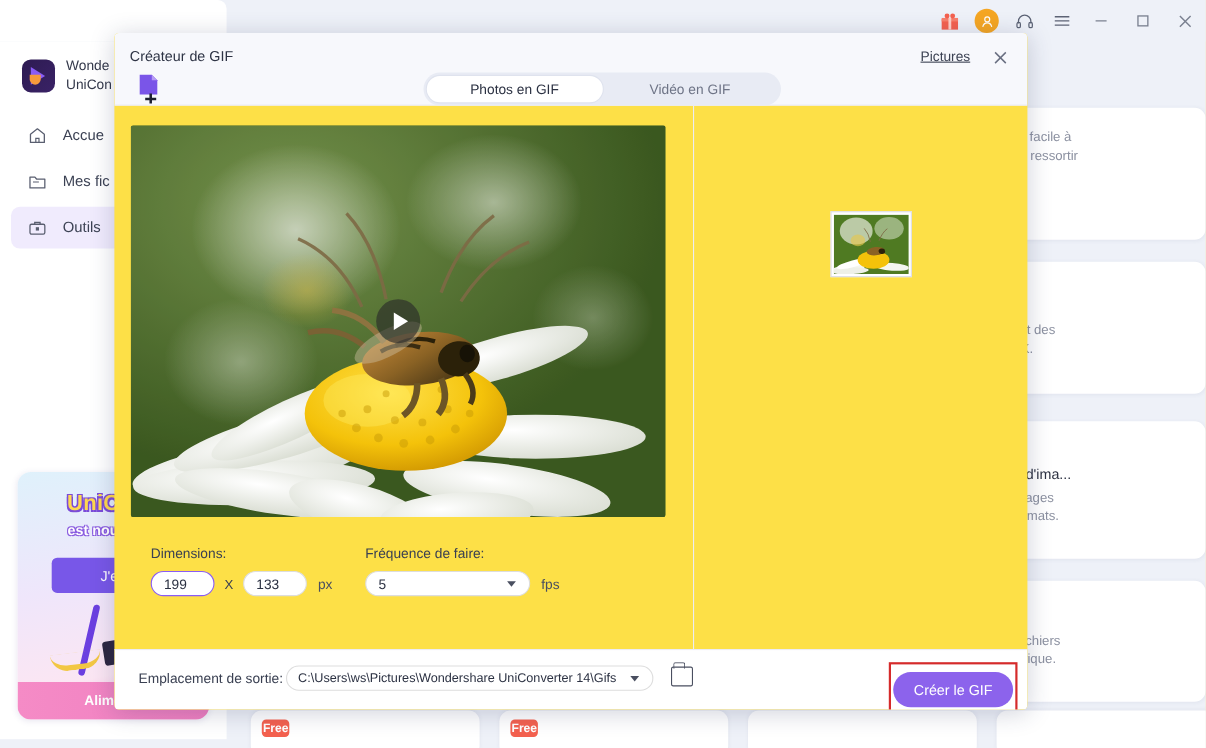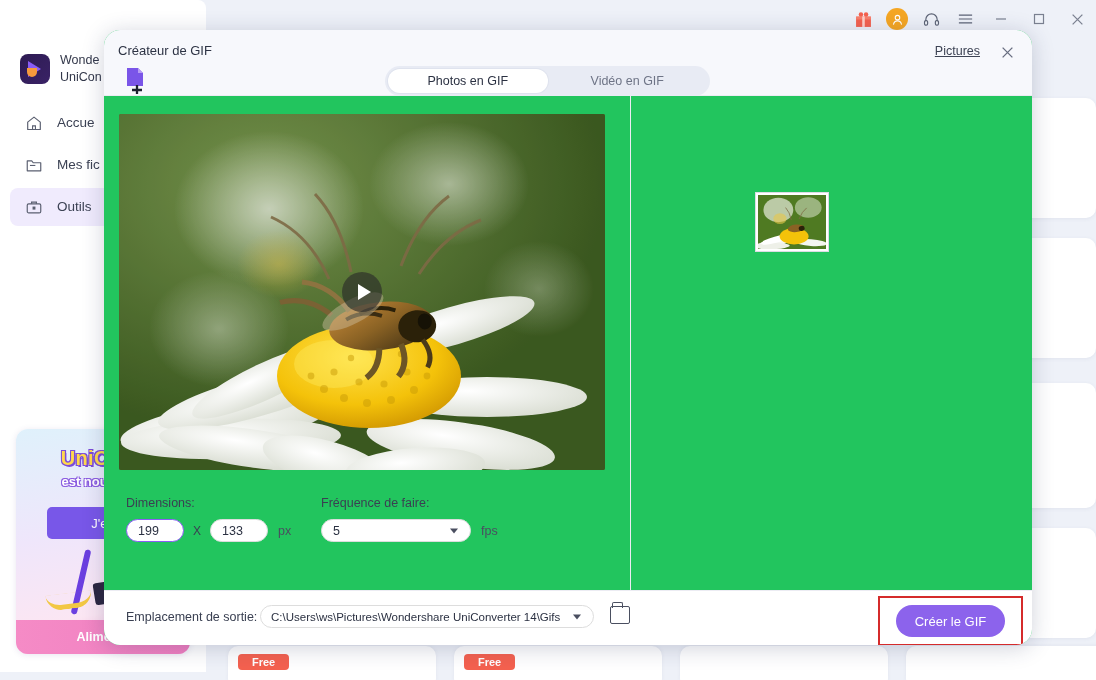--- a/index.html
+++ b/index.html
@@ -137,28 +137,28 @@
   .bg-card .bc-desc { font-size: 12px; color:#8b90a0; line-height: 1.45; }
 
   .bottom-cards { position:absolute; left: 0; right: 0; bottom: 0; height: 34px; }
   .bcard {
     position:absolute; bottom:-8px; height: 42px; background:#fff;
     border-radius: 10px; box-shadow: 0 -1px 4px rgba(60,70,110,.06);
   }
   .free-badge {
     position:absolute; left: 10px; top: 8px;
     background:#f4614f; color:#fff; font-size: 11px; font-weight:bold;
-    padding: 2px 14px; border-radius: 4px;
+    padding: 2px 1px; border-radius: 4px;
   }
 
   
   .modal {
-    position: absolute; left: 104px; top: 30px; width: 928px; height: 615px;
-    background: #22c55e;
-    border-radius: 16px;
+    position: absolute; left: 104px; top: 30px; width: 830px; height: 615px;
+    background: #fde047;
+    border-radius: 4px;
     box-shadow: 0 3px 22px rgba(40,50,90,.22);
     overflow: hidden;
   }
   .modal-head {
     position: relative; height: 66px;
     background: #f7f8fc;
     border-bottom: 1px solid #ececf3;
   }
   .modal-title {
     position:absolute; left: 14px; top: 13px;
@@ -263,22 +263,22 @@
   }
   .folder-icon {
     position:absolute; left: 506px; top: 15px; width: 20px; height: 18px;
     border: 1.4px solid #4a4f60; border-radius: 2px;
   }
   .folder-icon:before {
     content:""; position:absolute; left: 1px; top:-5px; width: 9px; height: 5px;
     border: 1.4px solid #4a4f60; border-bottom: none; border-radius: 2px 2px 0 0;
   }
   .create-wrap {
-    position:absolute; right: 9px; top: 5px;
-    border: 2.5px solid #d52b2b; padding: 7px 16px; background:#fff;
+    position:absolute; right: 9px; top: 11px;
+    border: 2.5px solid #d52b2b; padding: 7px 2px; background:#fff;
   }
   .create-btn {
     width: 109px; height: 32px; border-radius: 16px;
     background: #8c63ec; color:#fff; font-size: 13px;
     display:flex; align-items:center; justify-content:center;
     border: none; font-family: "Liberation Sans", sans-serif;
   }
 </style>
 </head>
 <body>
@@ -552,21 +552,21 @@
               <path d="M232 158q-10 -50 -36 -78"></path>
               <path d="M300 160q26 -40 62 -54"></path>
               <path d="M282 152q18 -48 48 -70"></path>
             </g>
           </svg>
           <div class="play-overlay"></div>
         </div>
 
         <div class="ctrl-row">
           <div style="display:flex;">
-            <div style="width:190px;">
+            <div style="width:190px;margin-left:11px;">
               <div class="ctrl-label">Dimensions:</div>
               <div class="ctrl-line">
                 <input class="num-input focused" value="199" style="">
                 <span class="x-sep">X</span>
                 <input class="num-input" value="133" style="">
                 <span class="unit">px</span>
               </div>
             </div>
 
             <div style="margin-left:5px;">

